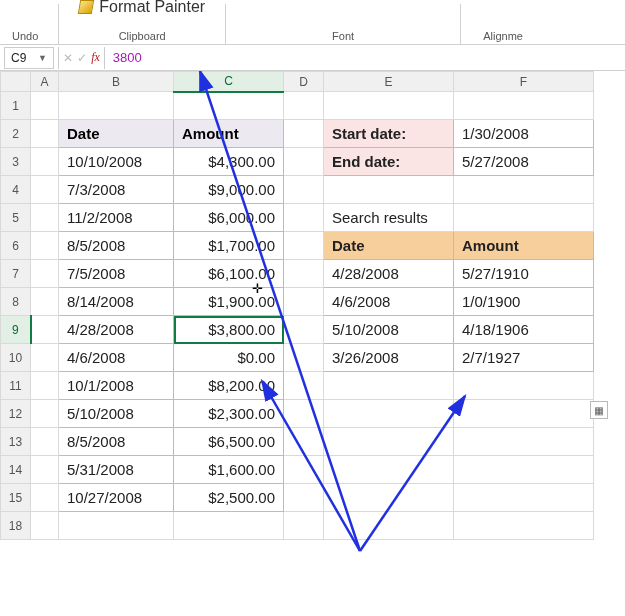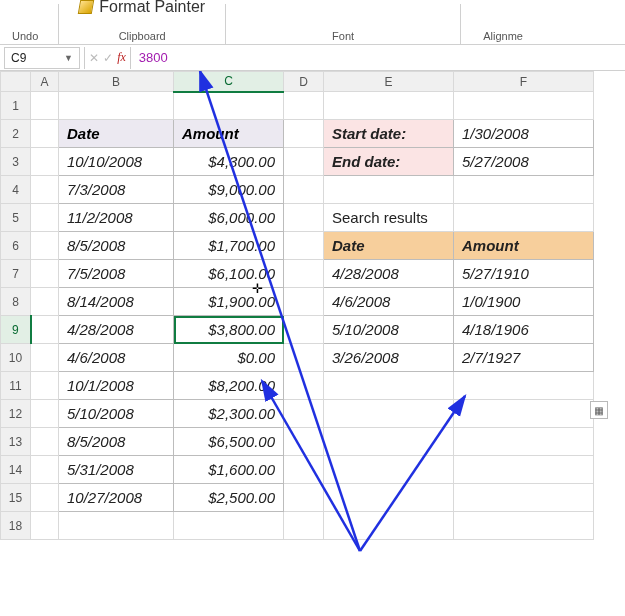--- a/index.html
+++ b/index.html
@@ -42,21 +42,21 @@
     width: 14px; height: 14px; display:inline-block;
     border:1px solid #b58a00; background:linear-gradient(135deg,#ffe08a,#d9a400);
     transform: skewX(-10deg);
   }
   .ribbon-sep { width:1px; background:#d0d0d0; height:40px; margin:0 2px; align-self:flex-end;}
   .namebox-row {
     display:flex; align-items:center; height:26px; border-bottom:1px solid #d0d0d0;
     background:#fff;
   }
   .namebox {
-    width:76px; height:22px; border:1px solid #ccc; margin:0 4px;
+    width:50px; height:22px; border:1px solid #ccc; margin:0 4px;
     display:flex; align-items:center; padding:0 6px; font-size:12px;
     justify-content: space-between;
   }
   .chev { font-size:9px; color:#666;}
   .fx-controls { display:flex; align-items:center; gap:4px; padding:0 4px; color:#888;}
   .fx-controls span { font-size:12px; }
   .fx-label { font-style:italic; color:#b91c1c; font-family: 'Cambria Math','Times New Roman',serif;}
   .formula-val { padding-left:8px; font-size:13px; color:#a21caf;}
   .grid { position:relative; }
   table.sheet {
@@ -79,21 +79,21 @@
   .col-corner{width:30px;}
   .col-A{width:28px;}
   .col-B{width:115px;}
   .col-C{width:110px;}
   .col-D{width:40px;}
   .col-E{width:130px;}
   .col-F{width:140px;}
   .hdr { background:#ece9f1; font-weight:bold; color:#000;}
   .pink { background:#fbe4e4; font-weight:bold;}
   .orange { background:#f7cf9c; font-weight:bold;}
-  .thick-all { border:1px solid #bcbcbc !important;font-style:italic;}
+  .thick-all { border:1px solid #bcbcbc !important;}
   .right { text-align:right; }
   .left { text-align:left; }
   .selected-cell {
     outline: 2px solid #107c41;
     outline-offset: -2px;
     background:#fff;
     text-align:right;
   }
   thead th.colsel, tbody th.rowsel { background:#e2efe5; color:#0a6b33; border-bottom:2px solid #107c41;}
   tbody th.rowsel { border-bottom:none; border-right:2px solid #107c41;}

